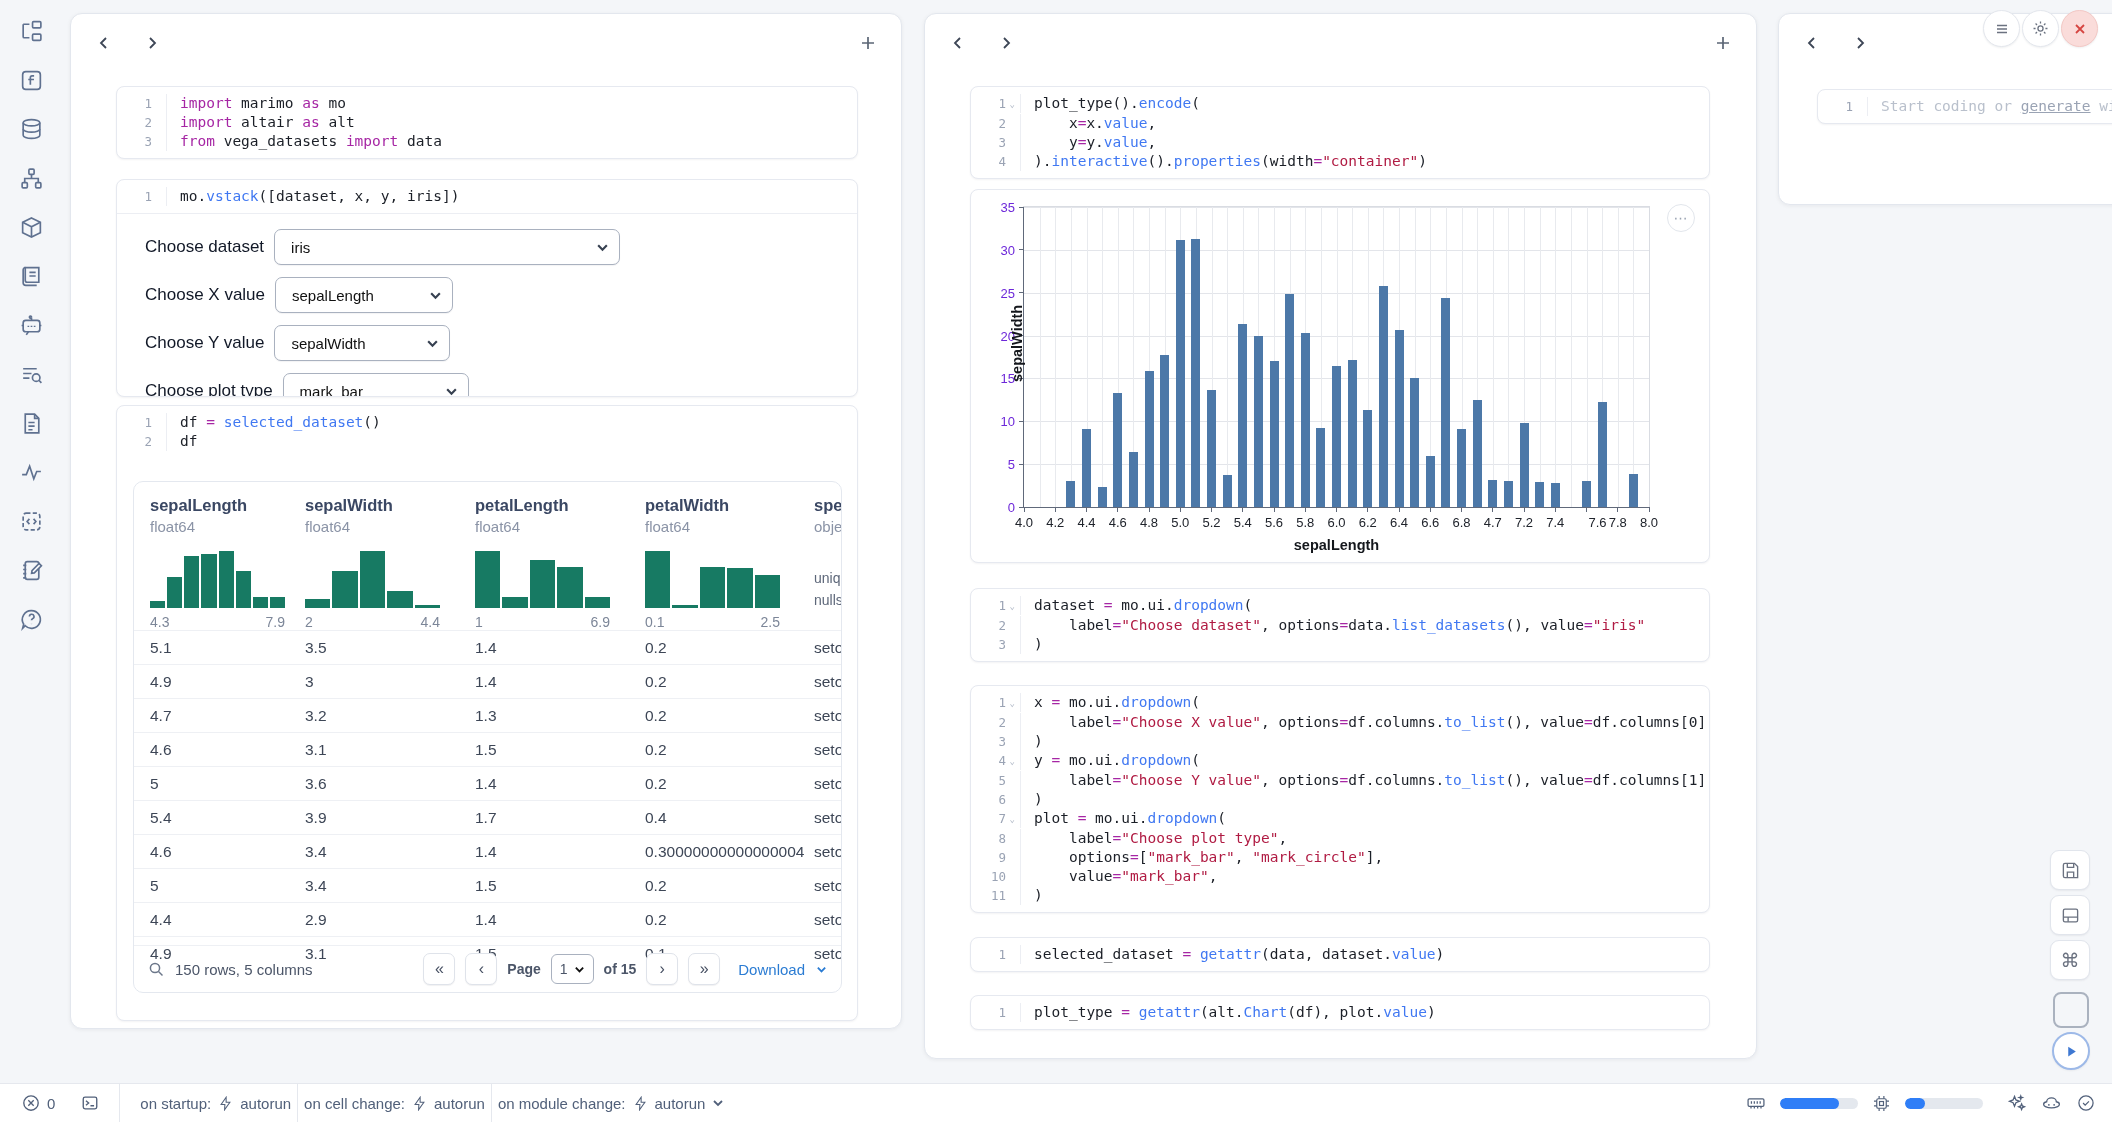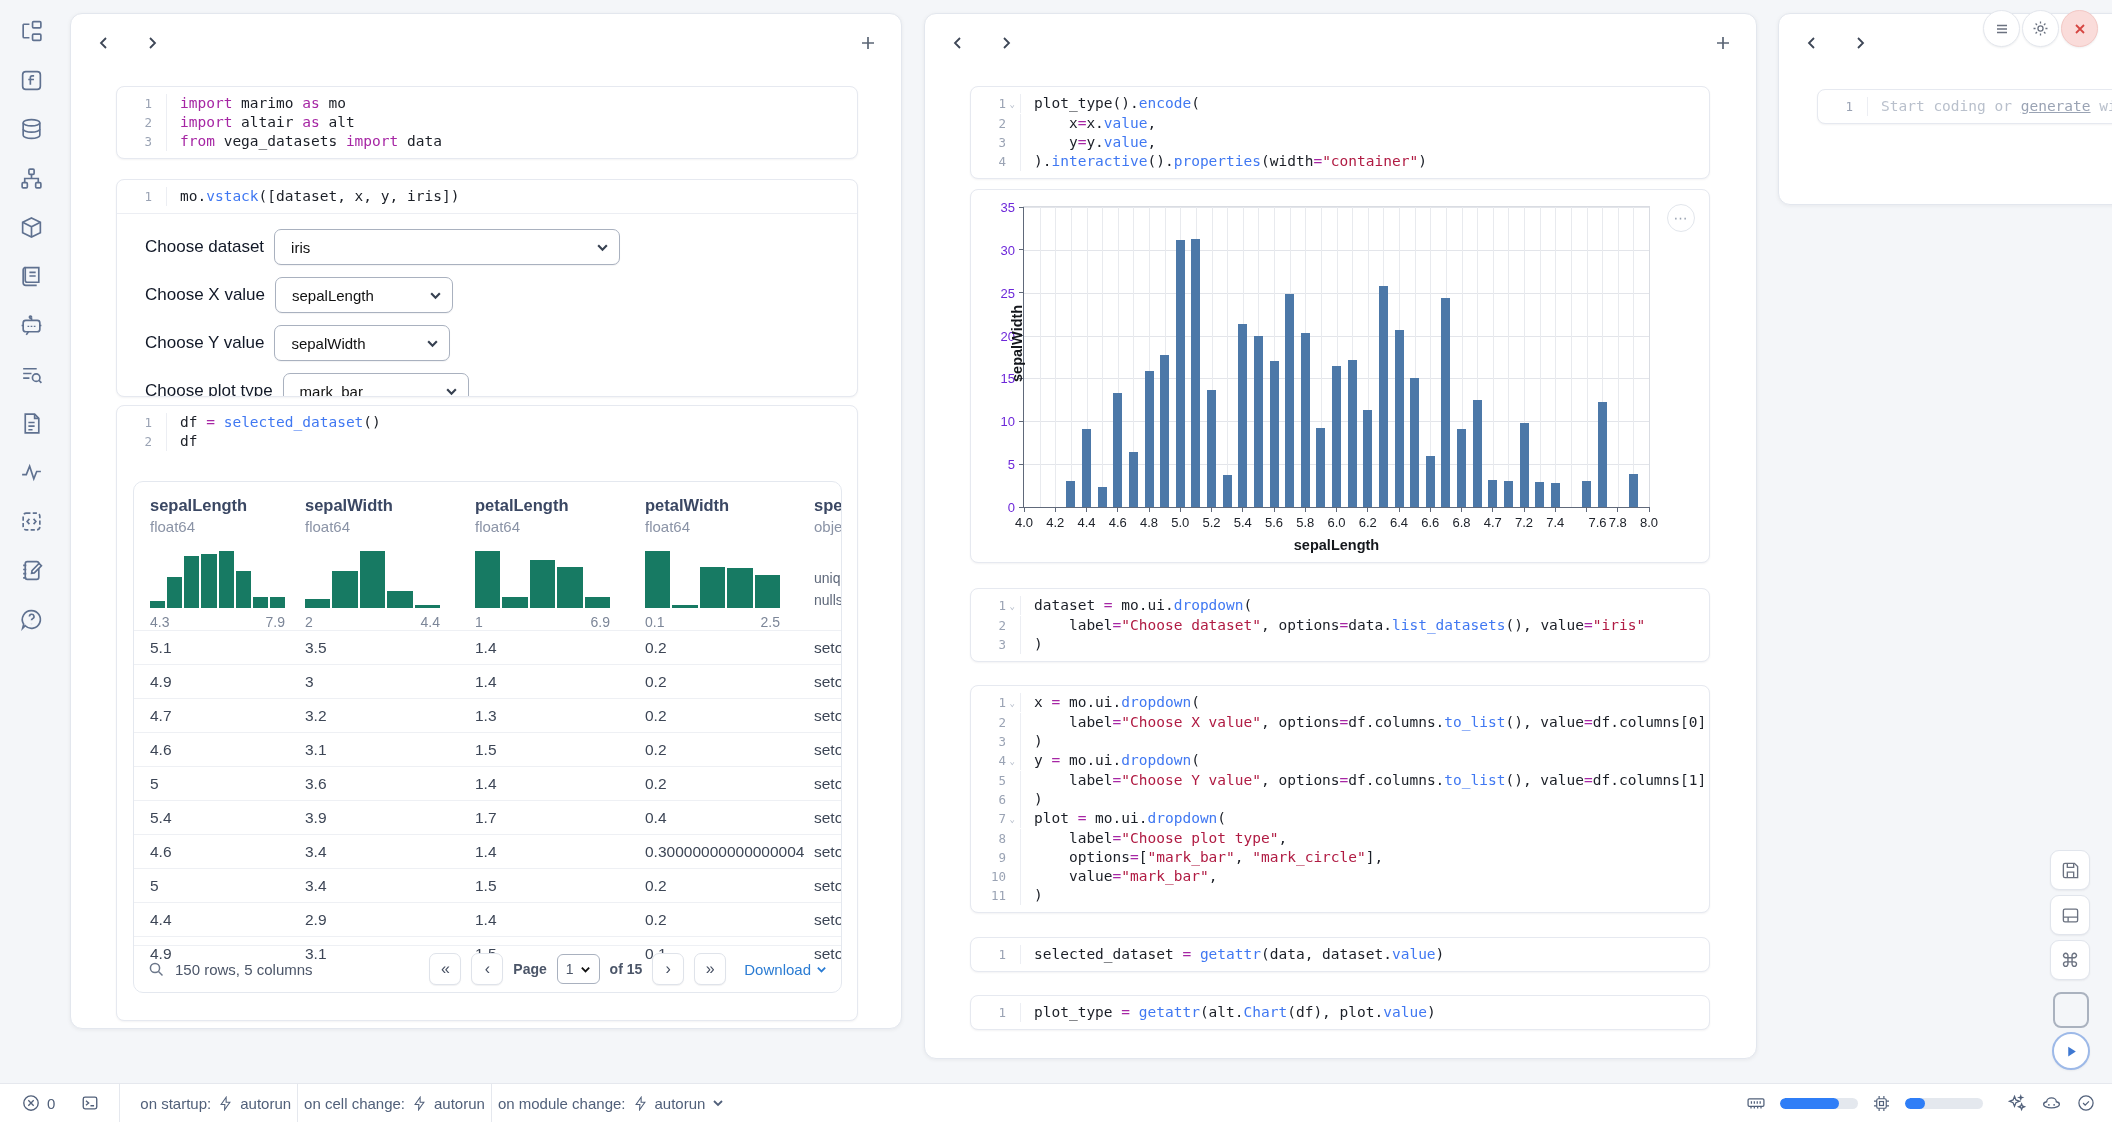--- a/index.html
+++ b/index.html
@@ -49,21 +49,21 @@
   .colsummary{font-size:14px;color:#5d6779;line-height:22px;padding-top:16px;}
   .trow{display:grid;grid-template-columns:155px 170px 170px 169px 1fr;height:33px;line-height:33px;
     border-top:1px solid #eef0f4;font-size:15.5px;color:#3d4656;padding-left:16px;white-space:nowrap;}
   .tfoot{position:absolute;left:0;right:0;bottom:0;height:46px;border-top:1px solid #eef0f4;
     display:flex;align-items:center;padding:0 14px 0 14px;gap:10px;font-size:15px;color:#4b5568;}
   .pgbtn{width:30px;height:30px;border:1px solid #dfe3ea;border-radius:7px;background:#fff;
     box-shadow:0 1px 1px rgba(16,24,40,.06);display:flex;align-items:center;justify-content:center;
     font-size:16px;color:#475063;cursor:pointer;flex:0 0 auto;}
   .pageselect{height:28px;border:1px solid #a9b1bf;border-radius:6px;display:flex;align-items:center;
     gap:6px;padding:0 8px;font-size:14px;background:#fff;cursor:pointer;}
-  .dl{color:#2b7cd3;display:flex;align-items:center;gap:5px;cursor:pointer;margin-left:8px;}
+  .dl{color:#2b7cd3;display:flex;align-items:center;gap:11px;cursor:pointer;margin-left:8px;}
   
   .chartcard{position:absolute;background:#fff;border:1px solid #e6e9f0;border-radius:8px;
     box-shadow:0 1px 2px rgba(16,24,40,.05);}
   .plot{position:absolute;left:52px;top:16px;width:625px;height:300px;border:1px solid #d9dce2;}
   .grid-h{position:absolute;left:0;width:100%;height:1px;background:#e3e5ea;}
   .grid-v{position:absolute;top:0;height:100%;width:1px;background:#e8eaee;}
   .bar{position:absolute;background:#4c78a8;}
   .axis-left{position:absolute;left:-1px;top:0;bottom:0;width:1px;background:#60697a;}
   .axis-bottom{position:absolute;left:0;right:0;bottom:-1px;height:1px;background:#60697a;}
   .ytick{position:absolute;right:100%;margin-right:9px;font-size:13px;color:#6d28d9;transform:translateY(-50%);white-space:nowrap;}

